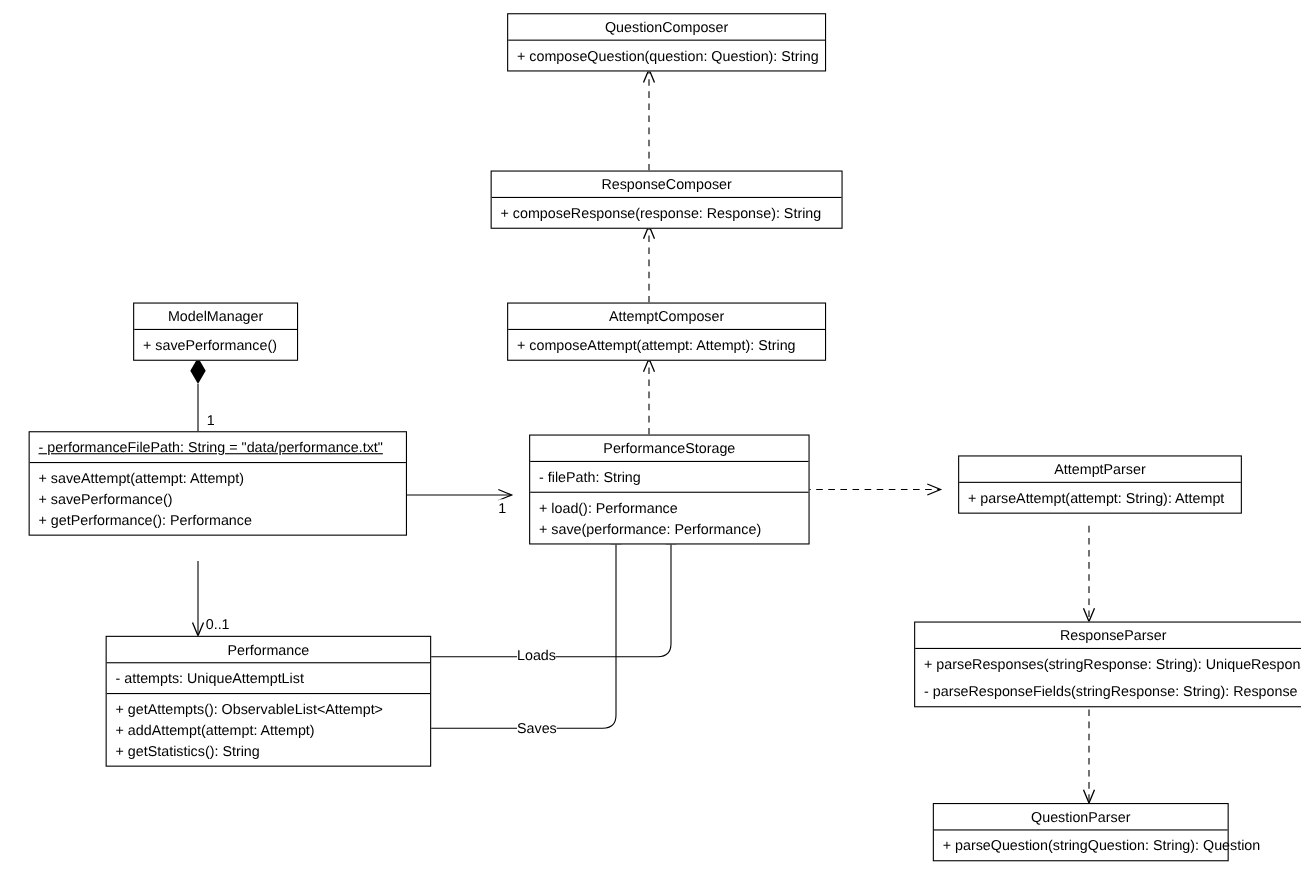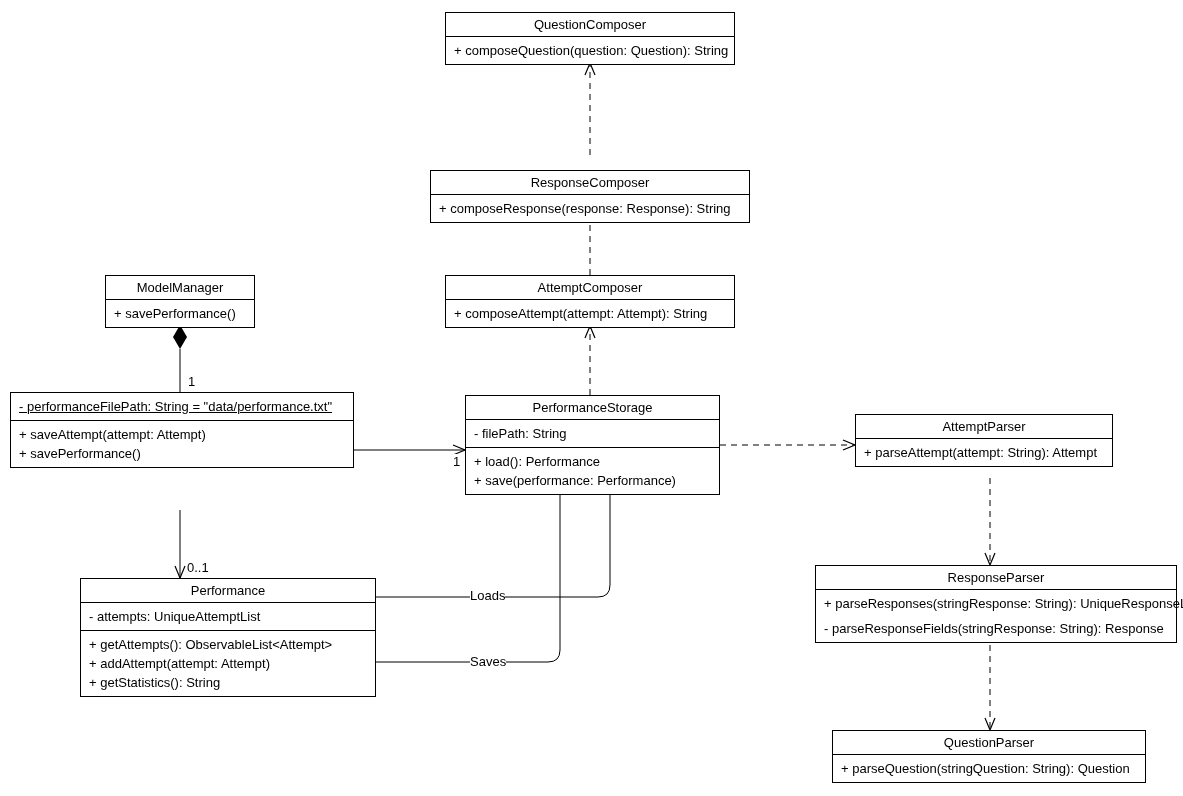--- a/index.html
+++ b/index.html
@@ -12,20 +12,21 @@
     position: relative;
     width: 1183px;
     height: 796px;
     overflow: hidden;
   }
   .class-box {
     position: absolute;
     background: #fff;
     border: 1px solid #000;
     box-sizing: border-box;
+    margin-left: 16px;
   }
   .class-name {
     text-align: center;
     padding: 4px 8px;
     border-bottom: 1px solid #000;
   }
   .class-attrs {
     padding: 4px 8px;
     border-bottom: 1px solid #000;
     text-align: left;
@@ -92,21 +93,21 @@
   <path d="M560,485 L560,650 Q560,662 548,662 L376,662" fill="none" stroke="#000" marker-start="url(#solid-arrow-rev)"></path>
 </svg>
 
 <div class="class-box" style="left:445px; top:12px; width:290px;">
   <div class="class-name">QuestionComposer</div>
   <div class="class-ops">
     <div class="row">+ composeQuestion(question: Question): String</div>
   </div>
 </div>
 
-<div class="class-box" style="left:430px; top:170px; width:320px;">
+<div class="class-box" style="left:430px; top:155px; width:320px;">
   <div class="class-name">ResponseComposer</div>
   <div class="class-ops">
     <div class="row">+ composeResponse(response: Response): String</div>
   </div>
 </div>
 
 <div class="class-box" style="left:445px; top:275px; width:290px;">
   <div class="class-name">AttemptComposer</div>
   <div class="class-ops">
     <div class="row">+ composeAttempt(attempt: Attempt): String</div>
@@ -120,20 +121,21 @@
   </div>
 </div>
 
 <div class="class-box" style="left:10px; top:392px; width:344px;">
   <div class="class-attrs">
     <div class="row underline">- performanceFilePath: String = "data/performance.txt"</div>
   </div>
   <div class="class-ops">
     <div class="row">+ saveAttempt(attempt: Attempt)</div>
     <div class="row">+ savePerformance()</div>
+    <div class="row">+ getPerformance(): Performance</div>
   </div>
 </div>
 
 <div class="class-box" style="left:465px; top:395px; width:255px;">
   <div class="class-name">PerformanceStorage</div>
   <div class="class-attrs">
     <div class="row">- filePath: String</div>
   </div>
   <div class="class-ops">
     <div class="row">+ load(): Performance</div>
@@ -161,21 +163,21 @@
 </div>
 
 <div class="class-box" style="left:815px; top:565px; width:362px;">
   <div class="class-name">ResponseParser</div>
   <div class="class-ops">
     <div class="row">+ parseResponses(stringResponse: String): UniqueResponseList</div>
     <div class="row" style="padding-top:8px;">- parseResponseFields(stringResponse: String): Response</div>
   </div>
 </div>
 
-<div class="class-box" style="left:832px; top:730px; width:314px;">
+<div class="class-box" style="left:832px; top:730px; width:269px;">
   <div class="class-name">QuestionParser</div>
   <div class="class-ops">
     <div class="row">+ parseQuestion(stringQuestion: String): Question</div>
   </div>
 </div>
 
 <div class="label" style="left:188px; top:374px;">1</div>
 <div class="label" style="left:453px; top:454px;">1</div>
 <div class="label" style="left:187px; top:560px;">0..1</div>
 <div class="label" style="left:470px; top:588px;">Loads</div>

